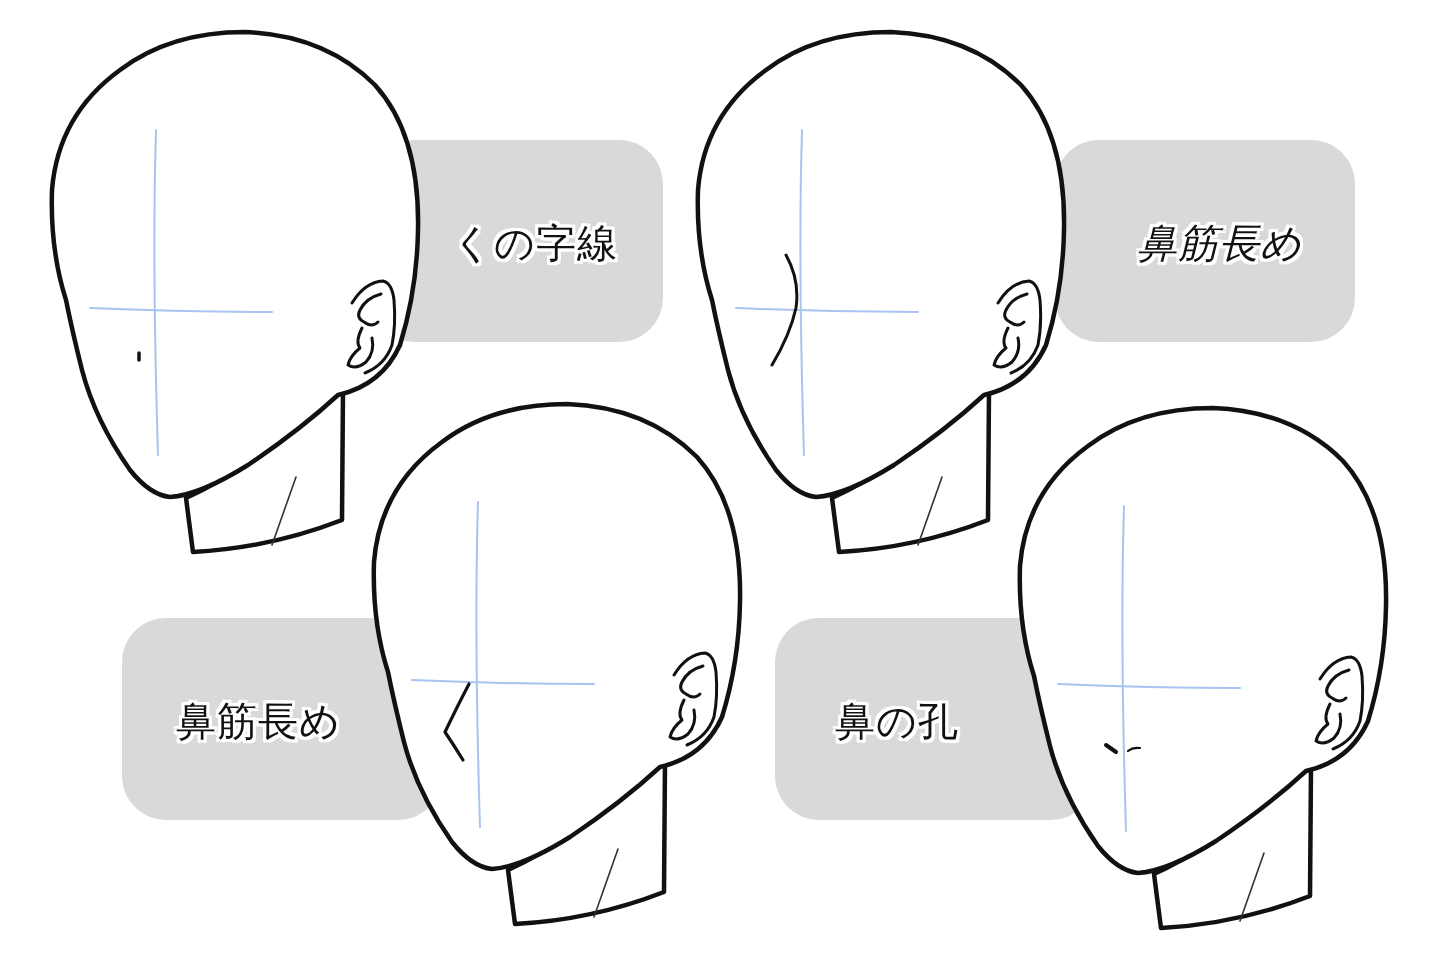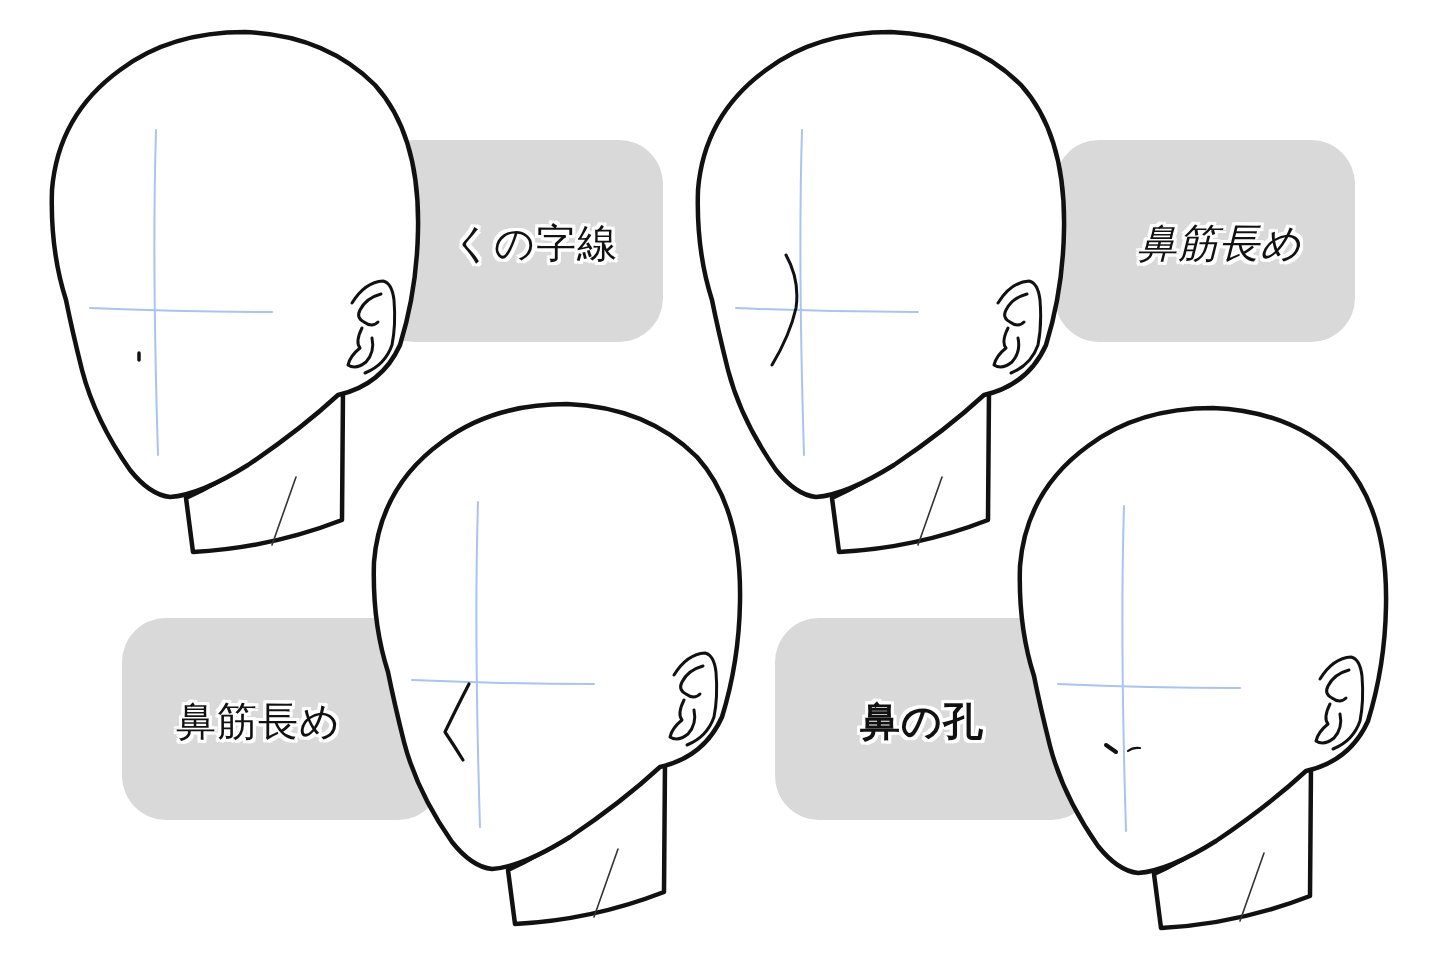--- a/index.html
+++ b/index.html
@@ -31,21 +31,21 @@
 <div class="label-box" style="left:370px; top:140px; width:293px; height:202px;">
   <span class="label-text" style="left:82px; top:76px;">くの字線</span>
 </div>
 <div class="label-box" style="left:1055px; top:140px; width:300px; height:202px;font-style:italic;">
   <span class="label-text" style="left:82px; top:76px;">鼻筋長め</span>
 </div>
 <div class="label-box" style="left:122px; top:618px; width:320px; height:202px;">
   <span class="label-text" style="left:54px; top:76px;">鼻筋長め</span>
 </div>
 <div class="label-box" style="left:775px; top:618px; width:320px; height:202px;">
-  <span class="label-text" style="left:85px; top:76px;font-weight:bold;">鼻の孔</span>
+  <span class="label-text" style="left:60px; top:76px;">鼻の孔</span>
 </div>
 
 <svg class="art" viewBox="0 0 1440 960" xmlns="http://www.w3.org/2000/svg">
   <defs>
     <g id="head">
 
       <path class="outline" d="M186,498 L193,552 Q270,548 342,520 L343,390 L330,393 Q250,470 186,498 Z"></path>
       <path class="hair" d="M296,477 L272,545"></path>
 
       <path class="outline" d="M120,70 Q170,32 245,32 Q325,35 375,85 Q420,135 418,230 Q417,290 400,345 Q382,385 338,395 Q300,430 248,465 Q200,495 170,497 Q150,495 130,470 Q95,420 82,370 Q72,330 66,300 Q50,250 52,190 Q58,115 120,70 Z"></path>

